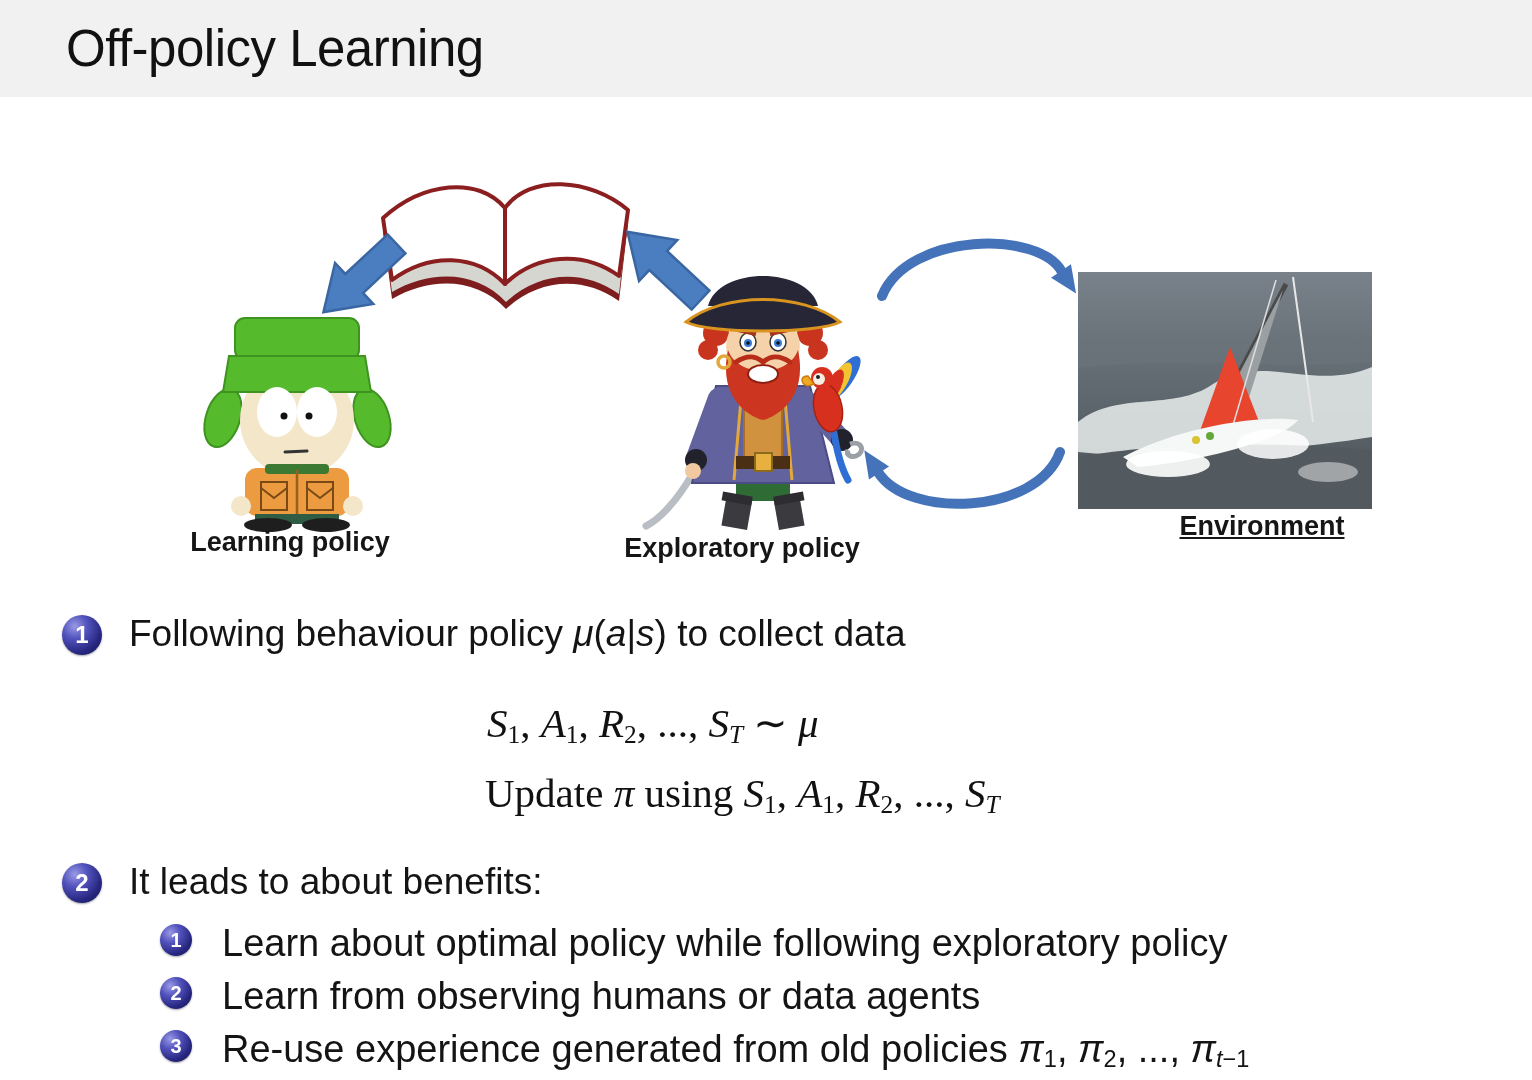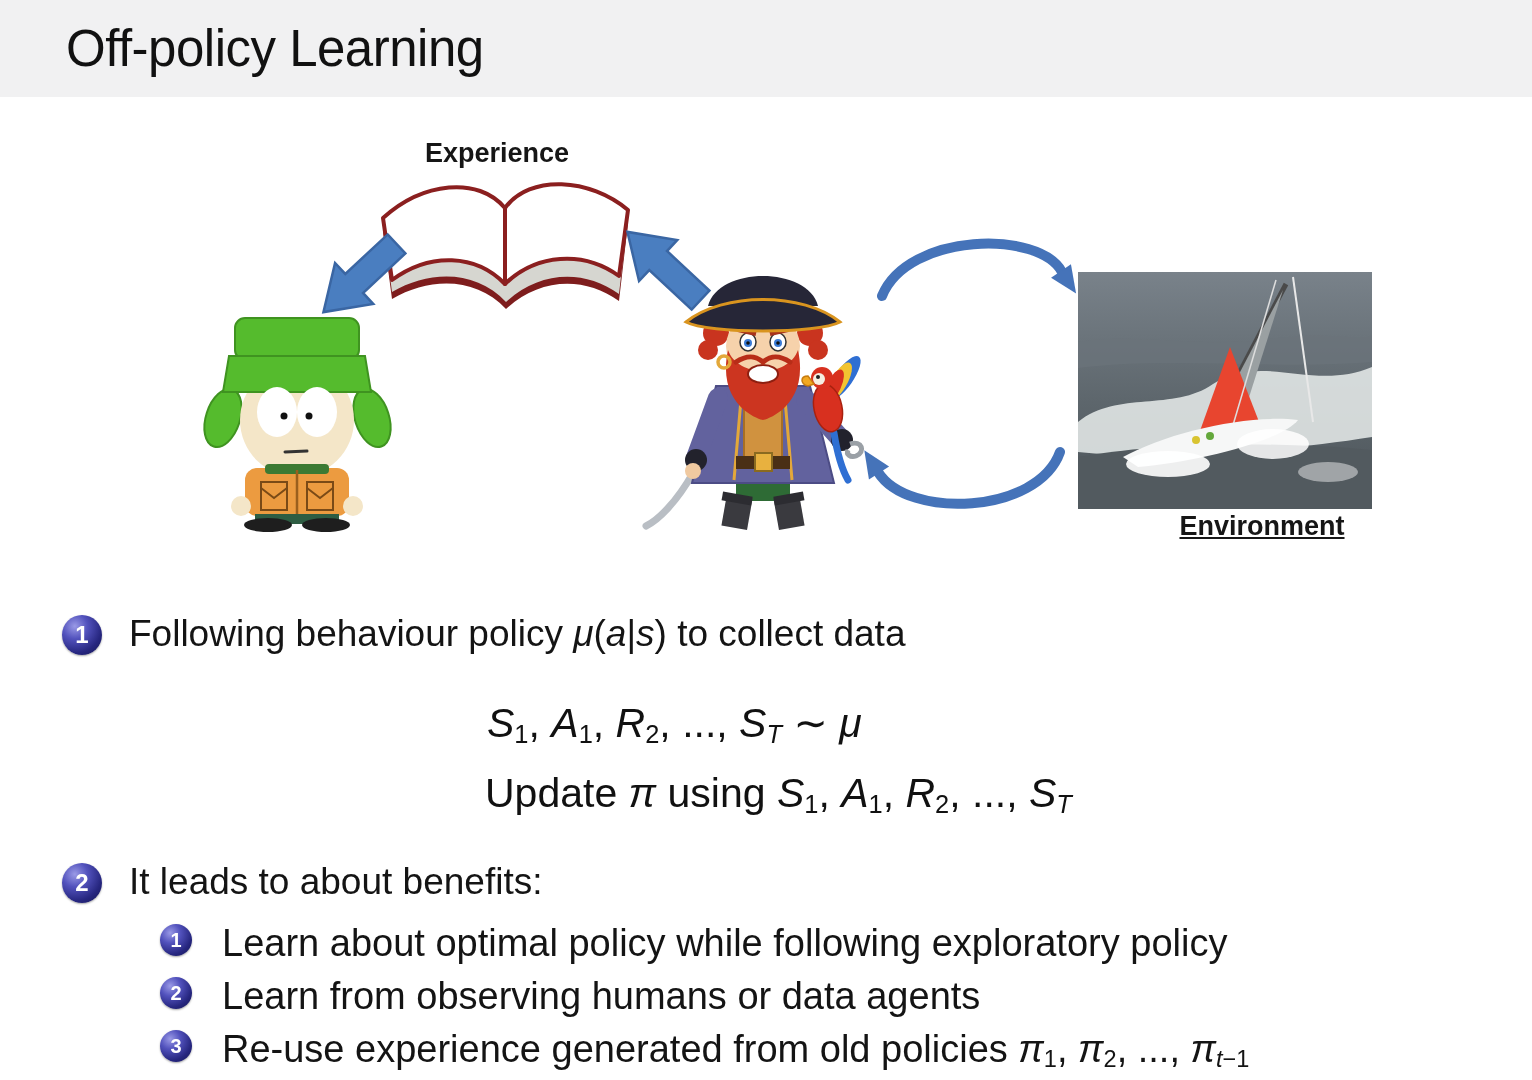--- a/index.html
+++ b/index.html
@@ -26,21 +26,21 @@
   .bullet-row{position:absolute;display:flex;align-items:flex-start;}
   .bullet-row .ball-lg{margin-top:3px;margin-right:27px;}
   .bullet-row .ball-sm{margin-top:3px;margin-right:30px;}
   .bullet-text{font-size:37px;line-height:1.2;}
   .subbullet-text{font-size:38px;line-height:1.2;}
   .row-item1{top:612px;left:62px;}
   .row-item2{top:860px;left:62px;}
   .row-sub1{top:921px;left:160px;}
   .row-sub2{top:974px;left:160px;}
   .row-sub3{top:1027px;left:160px;}
-  .math-line{position:absolute;font-size:41px;line-height:1.2;color:#111;}
+  .math-line{position:absolute;font-size:41px;line-height:1.2;color:#111;font-family:Liberation Serif, serif;}
   .math-1{top:699px;left:487px;}
   .math-2{top:769px;left:485px;}
   .math-line i, .bullet-text i, .subbullet-text i{font-style:italic;}
   sub{font-size:62%;vertical-align:-0.22em;line-height:0;}
 </style>
 </head>
 <body>
 
 <div class="slide">
 
@@ -173,21 +173,22 @@
         <path d="M45,185 C90,160 170,142 220,148 C205,168 120,190 60,195 Z" fill="#f6f7f7"></path>
         <ellipse cx="90" cy="192" rx="42" ry="13" fill="#ffffff" opacity="0.9"></ellipse>
         <ellipse cx="195" cy="172" rx="36" ry="15" fill="#ffffff" opacity="0.85"></ellipse>
         <ellipse cx="250" cy="200" rx="30" ry="10" fill="#ffffff" opacity="0.45"></ellipse>
         <circle cx="118" cy="168" r="4" fill="#d9c431"></circle>
         <circle cx="132" cy="164" r="4" fill="#64a83c"></circle>
       </g>
     </g>
   </svg>
 
-  <div class="diag-label lbl-experience">Experience</div>
+  <div class="diag-label lbl-learning">Learning policy</div>
+  <div class="diag-label lbl-exploratory">Exploratory policy</div>
   <div class="diag-label lbl-environment">Environment</div>
 
   <div class="bullet-row row-item1">
     <div class="ball ball-lg">1</div>
     <div class="bullet-text">Following behaviour policy <i>μ</i>(<i>a</i>|<i>s</i>) to collect data</div>
   </div>
 
   <div class="math-line math-1"><i>S</i><sub>1</sub>, <i>A</i><sub>1</sub>, <i>R</i><sub>2</sub>, ..., <i>S</i><sub><i>T</i></sub> ∼ <i>μ</i></div>
   <div class="math-line math-2">Update <i>π</i> using <i>S</i><sub>1</sub>, <i>A</i><sub>1</sub>, <i>R</i><sub>2</sub>, ..., <i>S</i><sub><i>T</i></sub></div>
 

